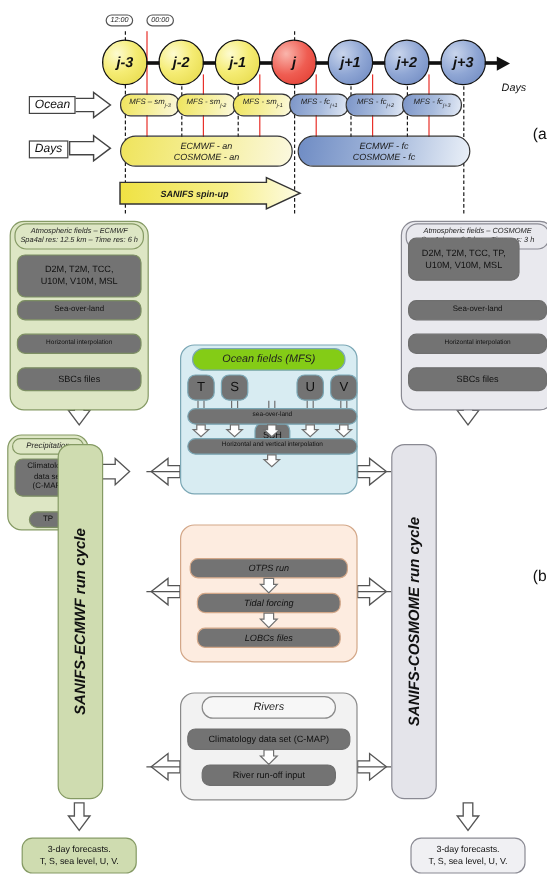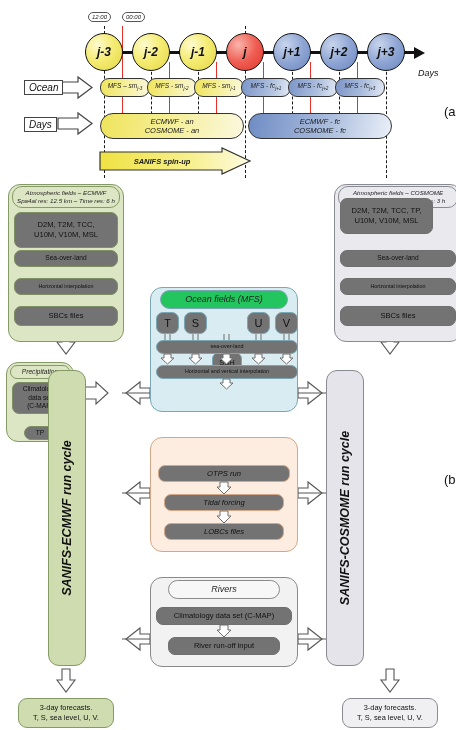--- a/index.html
+++ b/index.html
@@ -142,21 +142,21 @@
     position: absolute;
     border-radius: 10px;
     border: 1.3px solid #7f8f63;
     display: flex; align-items: center; justify-content: center;
     font-style: italic; font-size: 6.2px;
     color: #1f1f1f;
     text-align: center; line-height: 1.25;
   }
   .hdr-green { background: #dde6c4; border-color: #859a64; }
   .hdr-grey  { background: #e9e9ee; border-color: #8a8a93; }
-  .hdr-blue  { background: #22c55e; border-color: #7ba7b5; }
+  .hdr-blue  { background: #84cc16; border-color: #7ba7b5; }
   .hdr-peach { background: #fdece0; border-color: #d3a788; }
   .hdr-big { font-size: 9px; font-style: italic; }
 
   .box {
     position: absolute;
     background: #737373;
     border: 1.2px solid #6f6f6f;
     border-radius: 7px;
     display: flex; align-items: center; justify-content: center;
     text-align: center;

